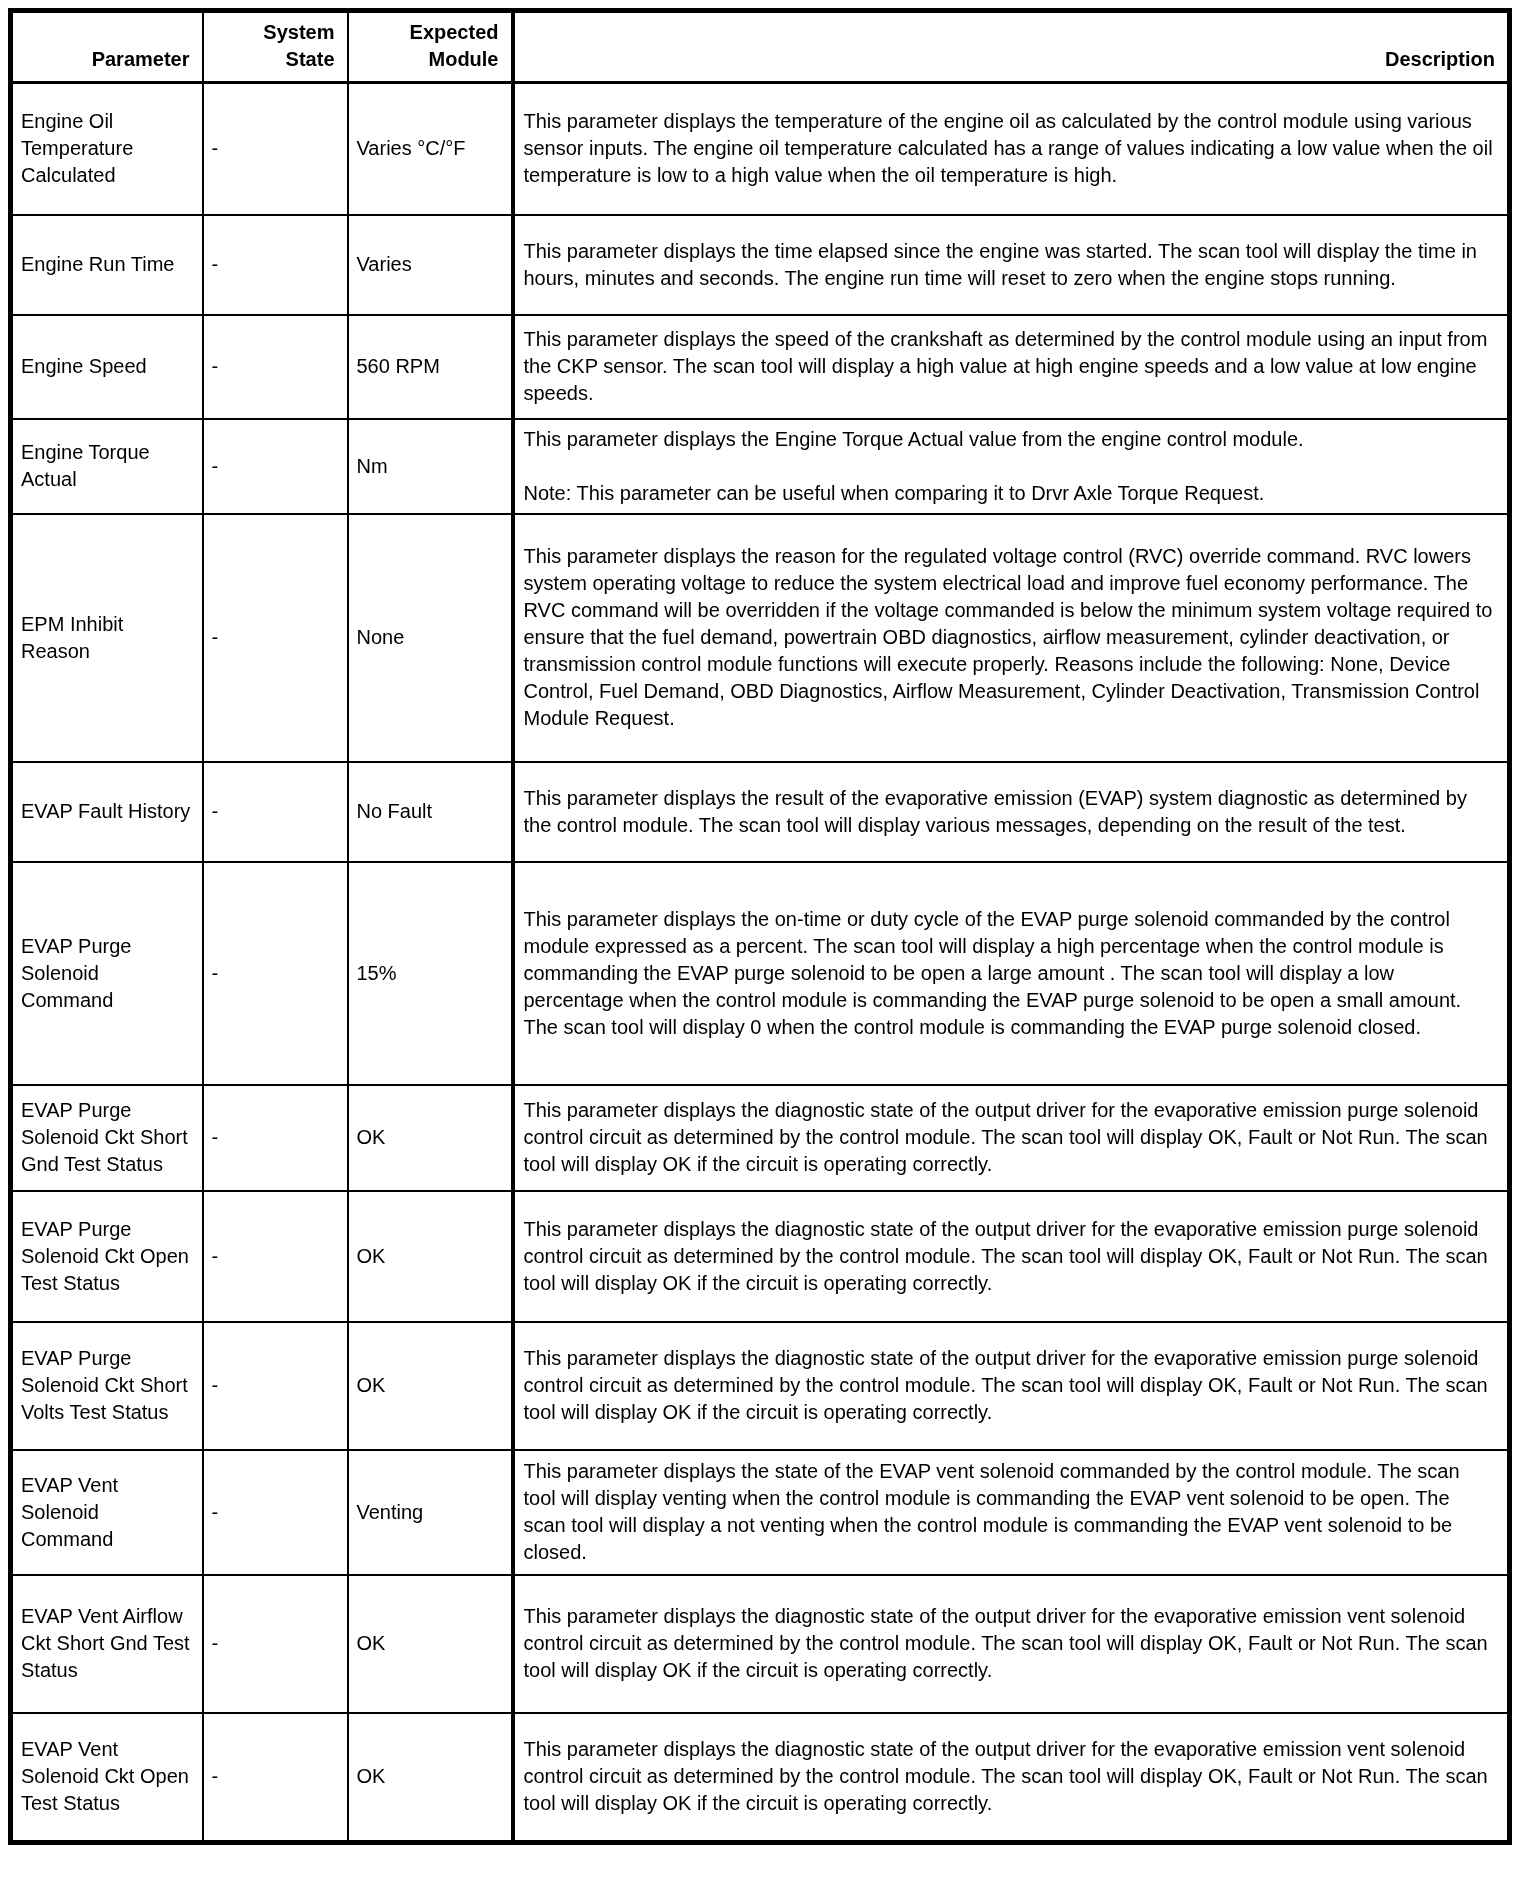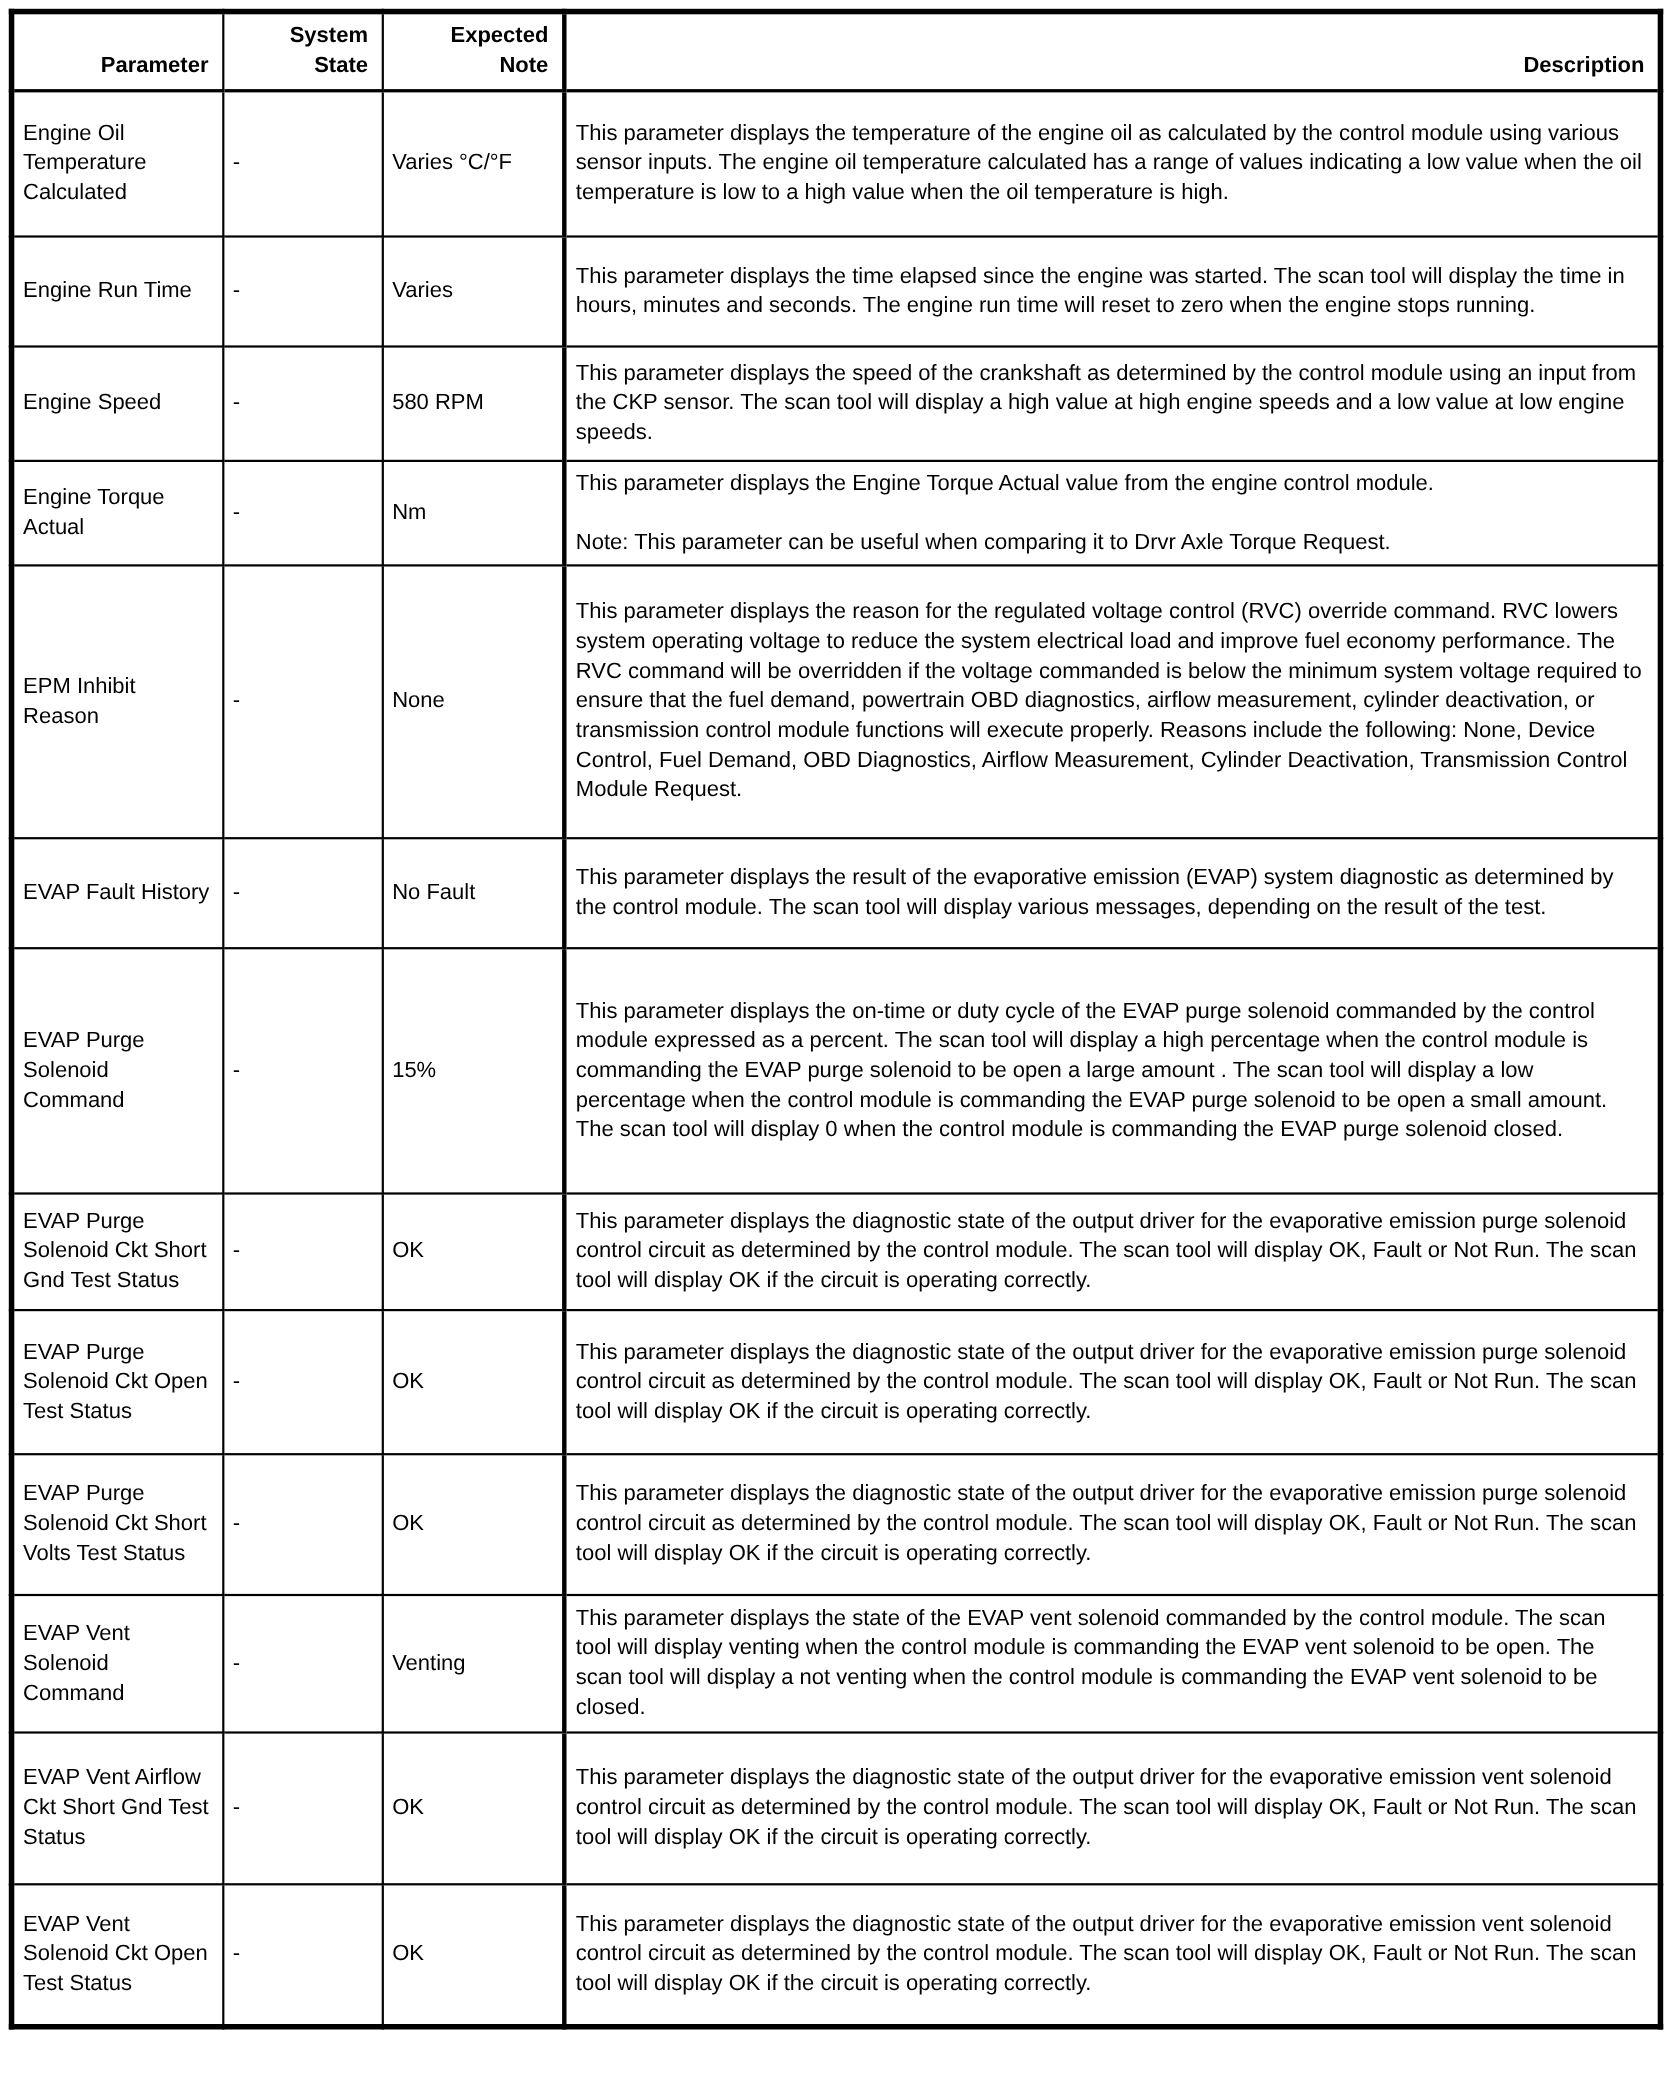--- a/index.html
+++ b/index.html
@@ -62,41 +62,41 @@
     <colgroup>
       <col class="c1">
         <col class="c2">
         <col class="c3">
         <col class="c4">
     </colgroup>
     <thead>
       <tr style="height:66px">
         <th>Parameter</th>
         <th>System State</th>
-        <th>Expected Note</th>
+        <th>Expected Module</th>
         <th class="h-desc">Description</th>
       </tr>
     </thead>
     <tbody>
       <tr style="height:132px">
         <td class="c-param">Engine Oil Temperature Calculated</td>
         <td class="c-state">-</td>
         <td class="c-value">Varies °C/°F</td>
         <td class="c-desc">This parameter displays the temperature of the engine oil as calculated by the control module using various sensor inputs. The engine oil temperature calculated has a range of values indicating a low value when the oil temperature is low to a high value when the oil temperature is high.</td>
       </tr>
       <tr style="height:100px">
         <td class="c-param">Engine Run Time</td>
         <td class="c-state">-</td>
         <td class="c-value">Varies</td>
         <td class="c-desc">This parameter displays the time elapsed since the engine was started. The scan tool will display the time in hours, minutes and seconds. The engine run time will reset to zero when the engine stops running.</td>
       </tr>
       <tr style="height:104px">
         <td class="c-param">Engine Speed</td>
         <td class="c-state">-</td>
-        <td class="c-value">580 RPM</td>
+        <td class="c-value">560 RPM</td>
         <td class="c-desc">This parameter displays the speed of the crankshaft as determined by the control module using an input from the CKP sensor. The scan tool will display a high value at high engine speeds and a low value at low engine speeds.</td>
       </tr>
       <tr style="height:94px">
         <td class="c-param">Engine Torque Actual</td>
         <td class="c-state">-</td>
         <td class="c-value">Nm</td>
         <td class="c-desc">
           <p class="desc-p">This parameter displays the Engine Torque Actual value from the engine control module.</p>
           <p class="desc-p note"><strong>Note</strong><span>: This parameter can be useful when comparing it to Drvr Axle Torque Request.</span></p>
         </td>

